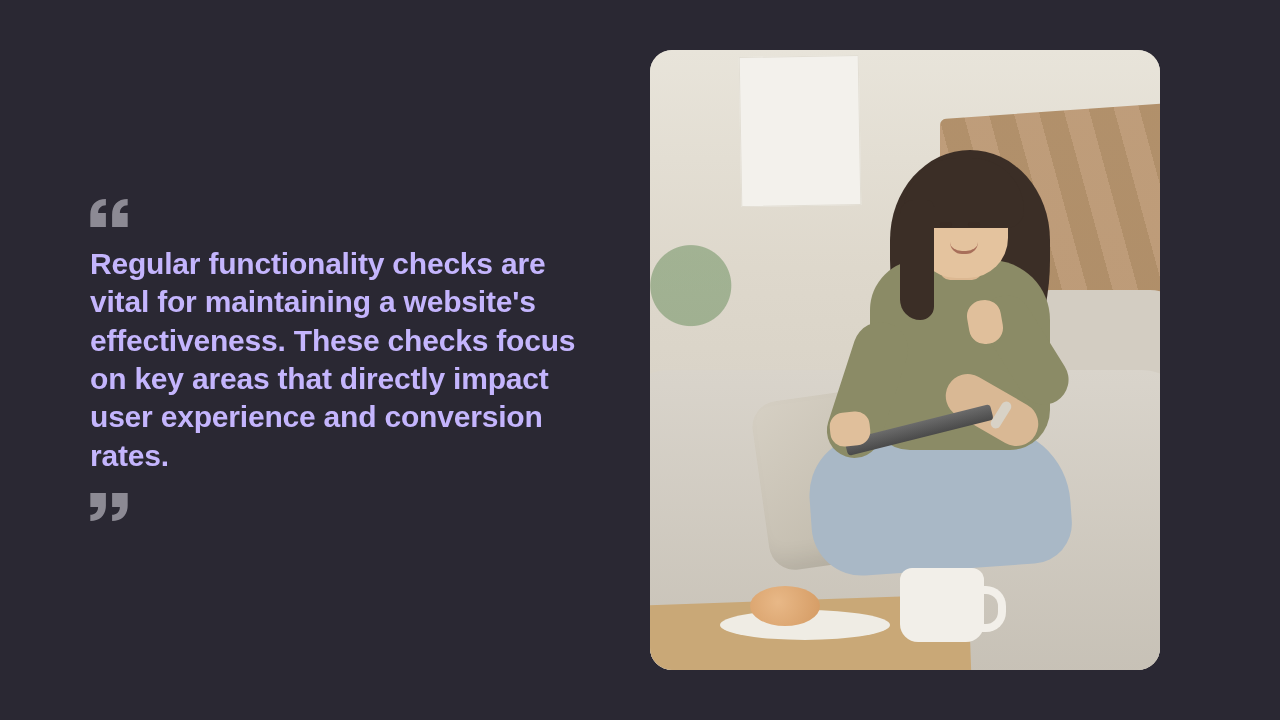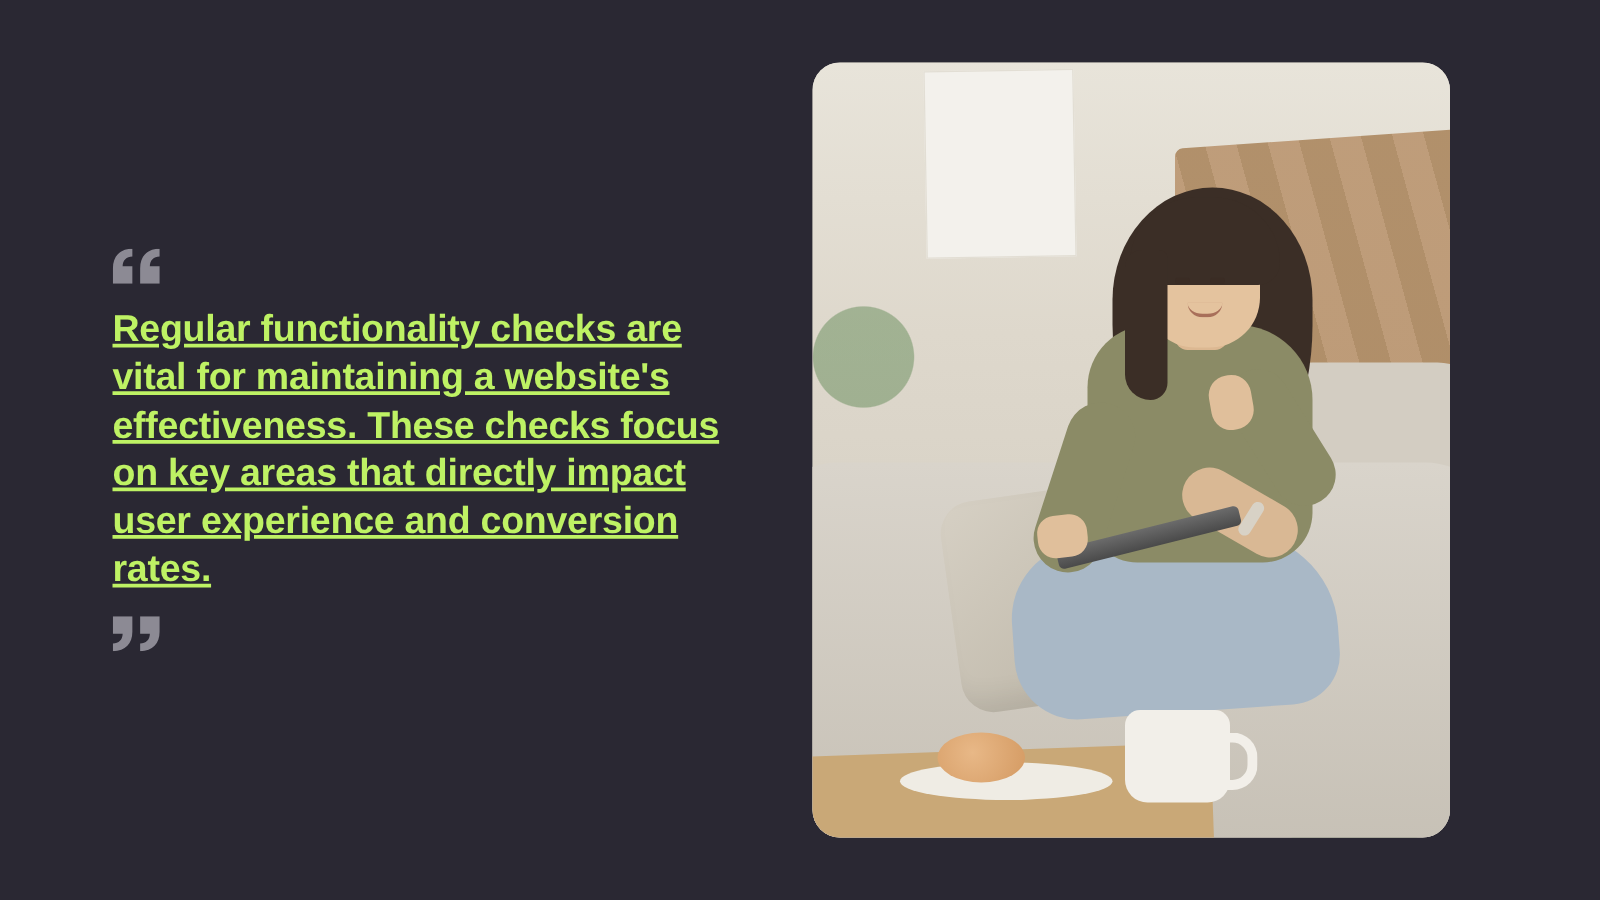--- a/index.html
+++ b/index.html
@@ -30,26 +30,25 @@
   .quote-icon.close {
     margin-top: 18px;
     margin-bottom: 0;
   }
   .quote-icon svg {
     width: 38px;
     height: 28px;
     fill: currentColor;
   }
   .quote-text {
-    color: #bef264;
+    color: #c4b5fd;
     font-size: 30px;
     font-weight: 800;
     line-height: 1.28;
     letter-spacing: -0.2px;
-    text-decoration: underline;
   }
   .image-col {
     width: 510px;
     height: 620px;
     border-radius: 22px;
     overflow: hidden;
     position: relative;
     background: #d8d3c8;
     flex-shrink: 0;
   }

